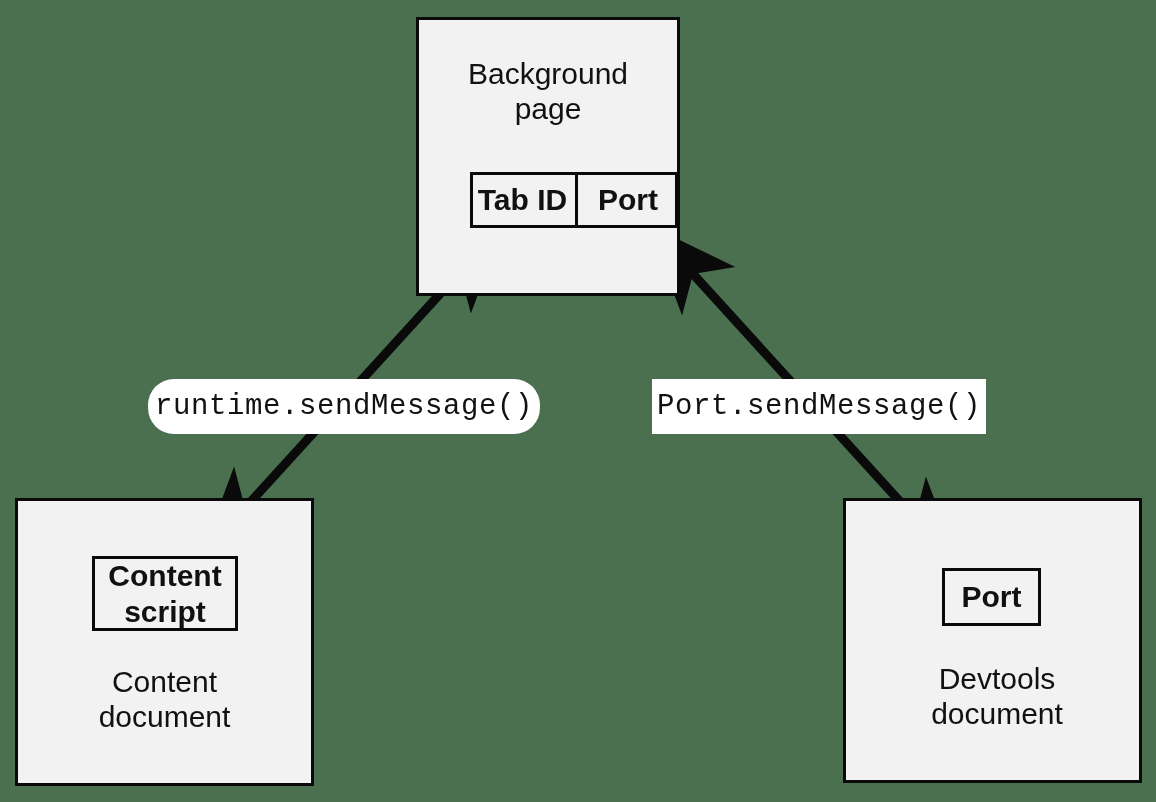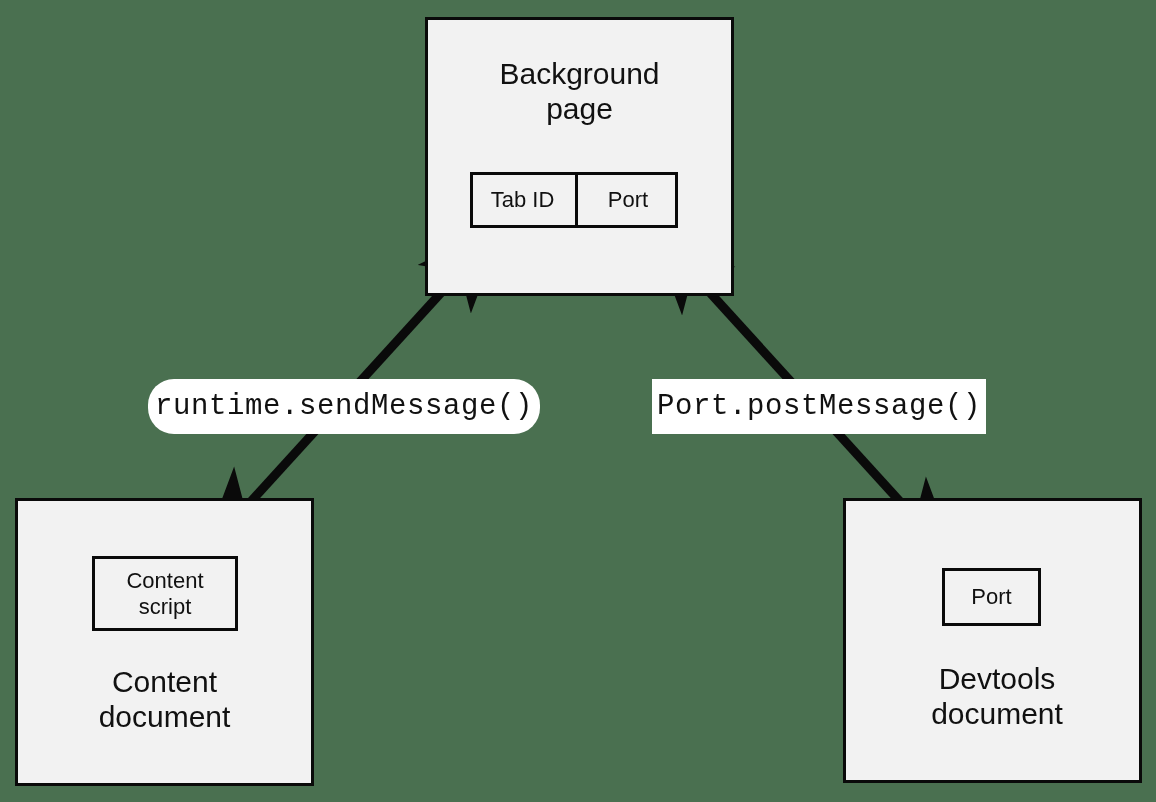--- a/index.html
+++ b/index.html
@@ -38,23 +38,24 @@
     text-align: center;
     color: #111111;
     font-family: "Liberation Sans", sans-serif;
     font-size: 30px;
     line-height: 1.18;
     white-space: pre-line;
   }
   .cell-label {
     color: #111111;
     font-family: "Liberation Sans", sans-serif;
-    font-size: 22px;
+    font-size: 30px;
     line-height: 1.18;
     white-space: pre-line;
+    font-weight: bold;
   }
   .edge-label {
     position: absolute;
     box-sizing: border-box;
     background: #ffffff;
     color: #111111;
     font-family: "Liberation Mono", monospace;
     font-size: 29px;
     letter-spacing: 0.6px;
     display: flex;
@@ -102,21 +103,21 @@
     <g>
       <line x1="205" y1="552" x2="500" y2="228" stroke="#0a0a0a" stroke-width="9" marker-start="url(#ah-start)" marker-end="url(#ah-end)"></line>
     </g>
 
       Port cell --&gt;
     <g>
       <line x1="955" y1="562" x2="653" y2="230" stroke="#0a0a0a" stroke-width="9" marker-start="url(#ah-start)" marker-end="url(#ah-end)"></line>
     </g>
   </svg>
 
-  <div class="node-box" style="left:425px; top:17px; width:309px; height:279px; z-index:4;">
+  <div class="node-box" style="left:416px; top:17px; width:264px; height:279px; z-index:4;">
     <div class="node-title" style="top:36px;">Background
 page</div>
   </div>
 
   <div class="inner-box" style="left:470px; top:172px; width:208px; height:56px; padding:0; z-index:5;">
     <div class="split-cell" style="width:105px;">
       <span class="cell-label">Tab ID</span>
     </div>
     <div class="split-cell" style="width:100px;">
       <span class="cell-label">Port</span>
@@ -137,15 +138,15 @@
     <div class="node-title" style="top:160px;padding-left:9px;">Devtools
 document</div>
   </div>
 
   <div class="inner-box" style="left:942px; top:568px; width:99px; height:58px; z-index:5;">
     <span class="cell-label">Port</span>
   </div>
 
   <div class="edge-label" style="left:148px; top:379px; width:392px; height:55px;border-radius:26px;">runtime.sendMessage()</div>
 
-  <div class="edge-label" style="left:652px; top:379px; width:334px; height:55px;">Port.postMessage()</div>
+  <div class="edge-label" style="left:652px; top:379px; width:334px; height:55px;">Port.sendMessage()</div>
 
 </div>
 
 </body></html>

